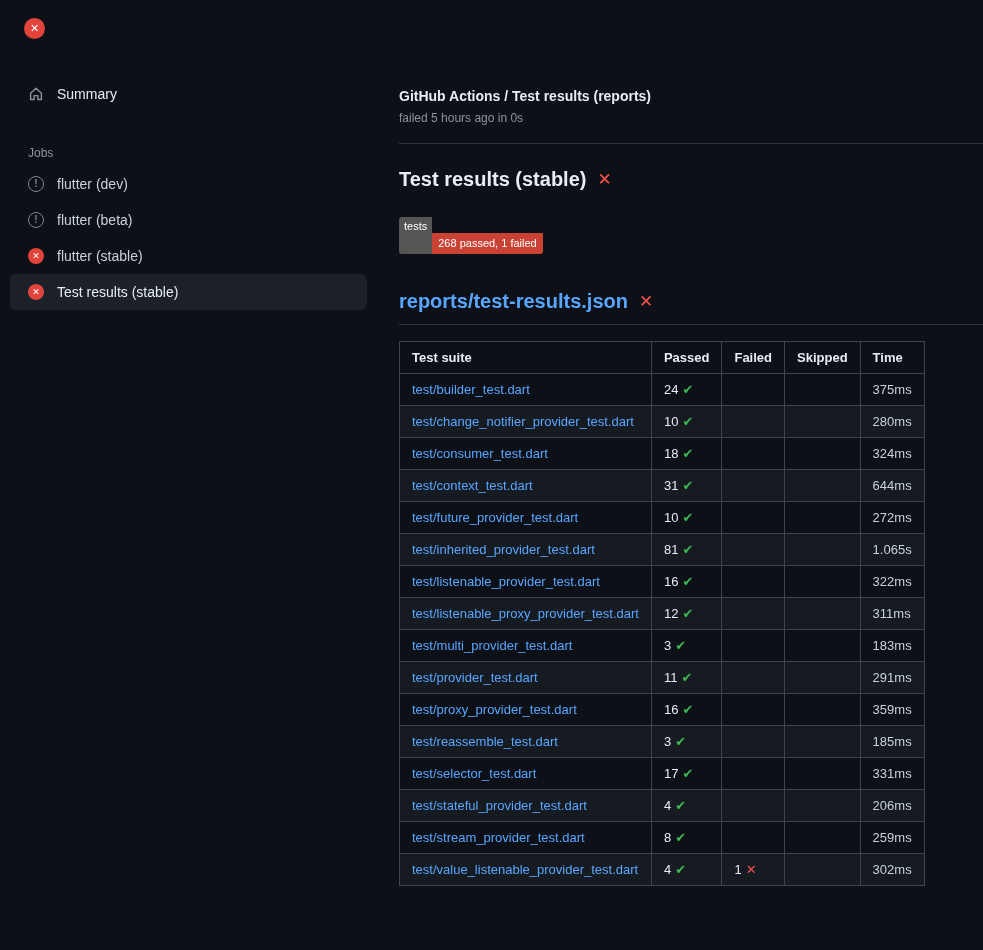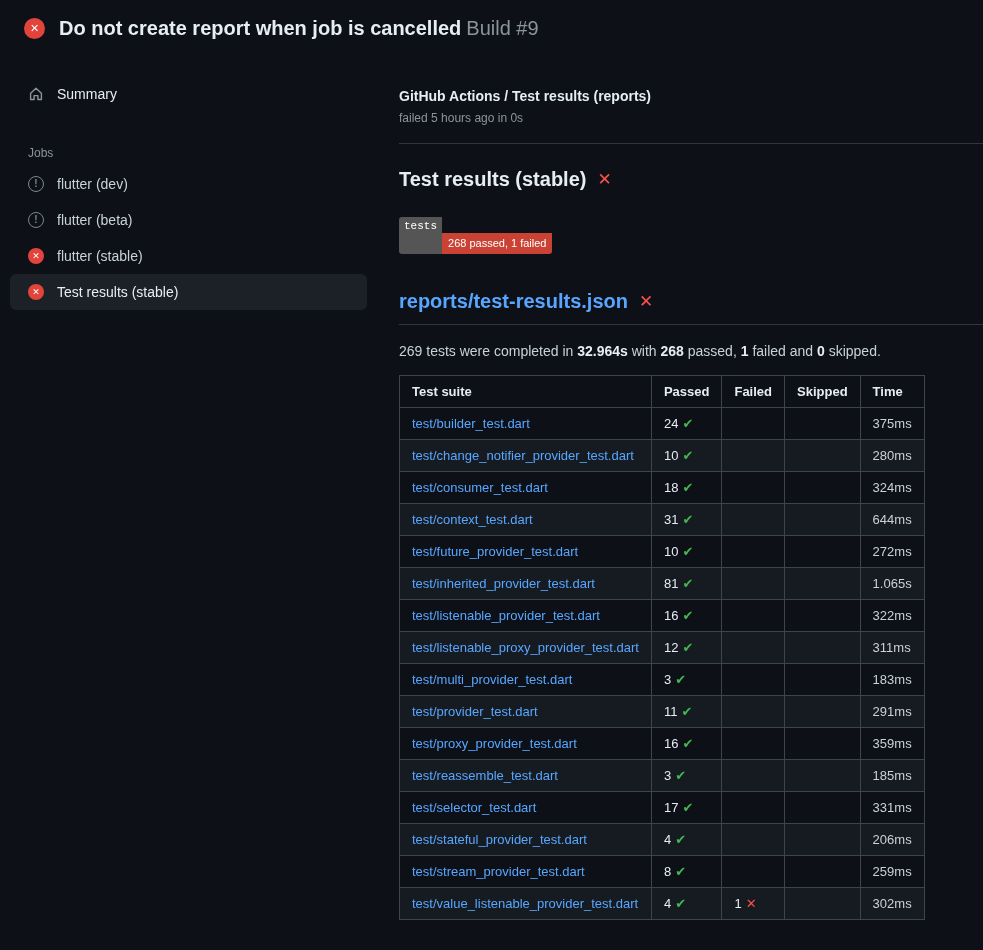--- a/index.html
+++ b/index.html
@@ -38,21 +38,21 @@
   .status-icon.warning{border:1.5px solid #7d8590;color:#7d8590;font-size:10px;line-height:1;}
   .status-icon.failed{background:#e2443b;color:#fff;font-size:9px;line-height:1;}
   
   .main{flex:1;min-width:0;padding:31px 0 0 8px;}
   .breadcrumb{font-size:14px;font-weight:700;color:var(--text);}
   .status-line{margin-top:7px;font-size:12px;color:var(--muted);}
   .divider{border:0;border-top:1px solid var(--border);margin:18px 0 0;}
   .check-title{display:flex;align-items:center;gap:11px;margin:24px 0 0;font-size:20px;font-weight:600;}
   .x-mark{color:var(--red);font-size:17px;font-weight:700;line-height:1;}
   .badge{display:inline-flex;margin-top:26px;font-size:11px;line-height:1;border-radius:3px;overflow:hidden;}
-  .badge-label{background:var(--badge-gray);color:#fff;padding:4px 5px;font-family:Liberation Mono, monospace;}
+  .badge-label{background:var(--badge-gray);color:#fff;padding:4px 5px;}
   .badge-value{background:var(--badge-red);color:#fff;padding:5px 6px;margin-top:16px;}
   .report-heading{display:flex;align-items:center;gap:11px;margin:36px 0 0;padding-bottom:11px;
     border-bottom:1px solid var(--border);font-size:20px;font-weight:600;text-align:center;}
   .report-link{color:var(--blue);text-decoration:none;}
   .summary-line{margin:18px 0 0;font-size:14px;color:var(--text-dim);}
   .summary-line strong{color:var(--text);font-weight:700;}
   
   .results-table{margin-top:16px;border-collapse:collapse;font-size:13px;color:var(--text-dim);}
   .results-table th,.results-table td{border:1px solid var(--tborder);padding:8px 12px;text-align:left;
     white-space:nowrap;}
@@ -64,21 +64,20 @@
   .num{color:var(--text);}
   .check-glyph{color:var(--green);font-weight:700;margin-left:4px;}
   .x-glyph{color:var(--red);font-weight:700;margin-left:4px;}
   .time-cell{color:var(--text-dim);}
 </style>
 </head>
 <body>
 
 <header class="build-header">
   <span class="fail-circle lg">✕</span>
-  <h1 class="build-title"><span>Do not create report when job is cancelled</span><span class="build-number">Build #9</span></h1>
 </header>
 
 <div class="layout">
 
   <aside class="sidebar">
     <div class="summary-item">
       <span class="home-icon">
         <svg width="16" height="16" viewBox="0 0 16 16" fill="none" stroke="currentColor" stroke-width="1.4" stroke-linecap="round" stroke-linejoin="round">
           <path d="M2.6 7.2 8 2.2l5.4 5v6.3H9.9V9.6H6.1v3.9H2.6z"></path>
         </svg>
@@ -119,21 +118,20 @@
     <div class="badge">
       <span class="badge-label">tests</span>
       <span class="badge-value">268 passed, 1 failed</span>
     </div>
 
     <h3 class="report-heading">
       <a href="#" class="report-link">reports/test-results.json</a>
       <span class="x-mark">✕</span>
     </h3>
 
-    <p class="summary-line"><span>269 tests were completed in </span><strong>32.964s</strong><span> with </span><strong>268</strong><span> passed, </span><strong>1</strong><span> failed and </span><strong>0</strong><span> skipped.</span></p>
 
     <table class="results-table">
       <thead>
         <tr>
           <th class="w-suite">Test suite</th>
           <th class="w-pass num-col">Passed</th>
           <th class="w-fail num-col">Failed</th>
           <th class="w-skip num-col">Skipped</th>
           <th class="w-time">Time</th>
         </tr>

